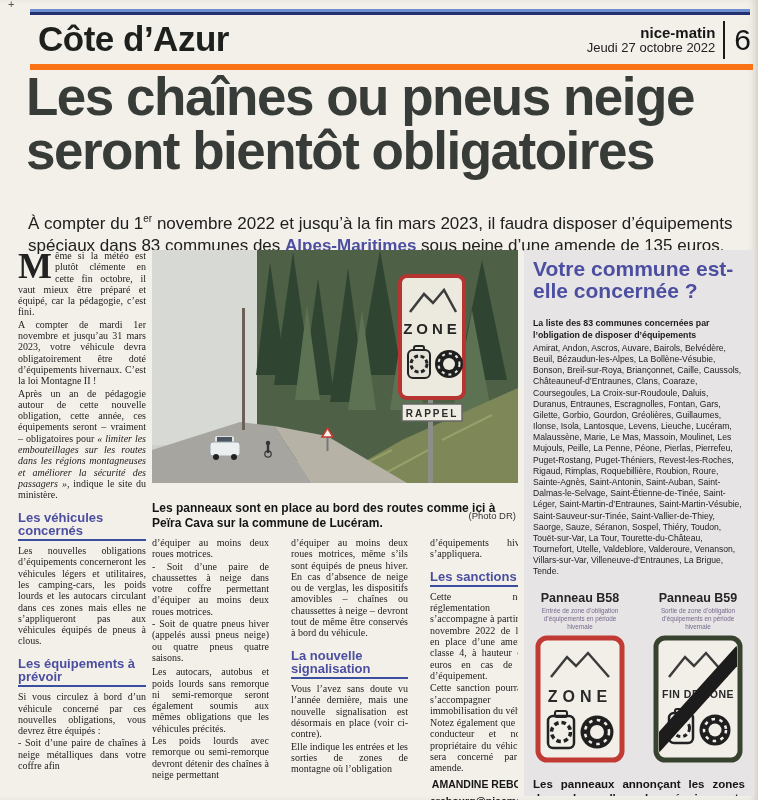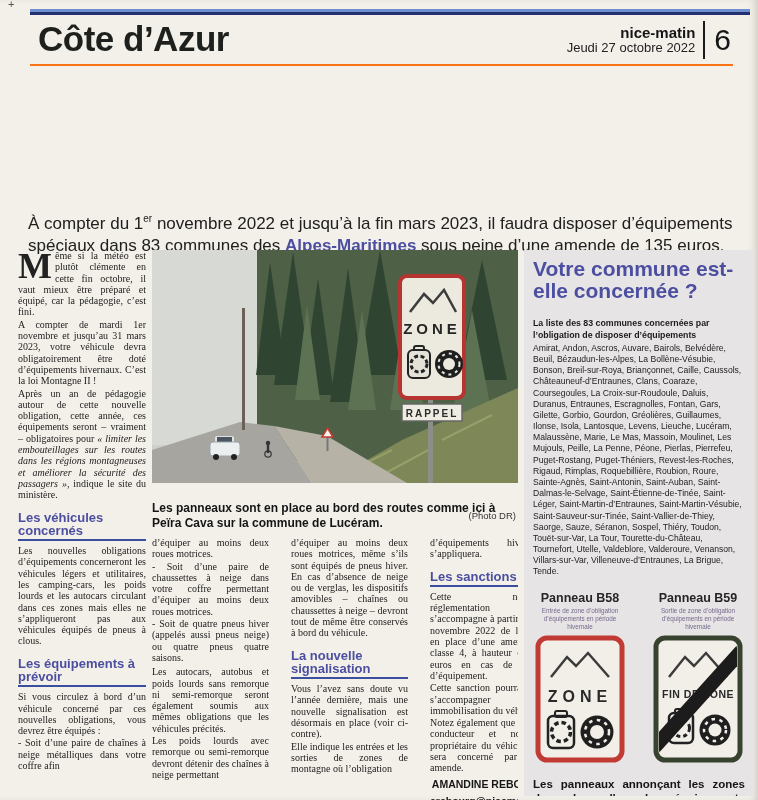--- a/index.html
+++ b/index.html
@@ -2,21 +2,21 @@
 <html><head>
 <meta charset="utf-8">
 <style>
   html,body{margin:0;padding:0;}
   body{width:758px;height:800px;background:#e9e6e0;font-family:"Liberation Sans",sans-serif;}
   .page{position:relative;width:758px;height:800px;background:#f3f0ea;overflow:hidden;
         box-shadow:inset -6px 0 8px -4px #c9c5bd;}
   .register{position:absolute;left:8px;top:-2px;font-size:11px;color:#555;}
   .topbar{position:absolute;left:30px;right:8px;top:9px;height:6px;
           background:linear-gradient(to bottom,#6c8fd0 0%,#6c8fd0 42%,#25316f 42%,#25316f 100%);}
-  .masthead{position:absolute;left:30px;right:25px;top:17px;height:47px;border-bottom:2px solid #f97316;}
+  .masthead{position:absolute;left:30px;right:5px;top:17px;height:47px;border-bottom:6px solid #f97316;}
   .section-title{position:absolute;left:8px;top:2px;font-size:35px;font-weight:bold;color:#1d201d;letter-spacing:-0.5px;}
   .mast-right{position:absolute;right:0;top:4px;display:flex;align-items:center;}
   .brand-block{text-align:right;line-height:1.1;}
   .brand{font-size:15px;font-weight:bold;color:#161616;}
   .date{font-size:13px;color:#222;}
   .mast-divider{width:2px;height:38px;background:#1a1a1a;margin:0 9px 0 8px;}
   .page-number{font-size:30px;color:#151515;padding-right:2px;}
   .headline{position:absolute;left:26px;top:70px;width:716px;font-size:53px;font-weight:bold;
             color:#383c38;letter-spacing:-1.5px;line-height:1.02;}
   .standfirst{position:absolute;left:12px;top:196px;width:706px;margin:16px;font-size:17px;color:#20201f;line-height:1.3;}
@@ -63,20 +63,24 @@
     <div class="mast-right">
       <div class="brand-block">
         <div class="brand">nice-matin</div>
         <div class="date">Jeudi 27 octobre 2022</div>
       </div>
       <div class="mast-divider"></div>
       <div class="page-number">6</div>
     </div>
   </div>
 
+  <div class="headline">
+    <div>Les chaînes ou pneus neige</div>
+    <div>seront bientôt obligatoires</div>
+  </div>
 
   <p class="standfirst"><span>À compter du 1</span><sup>er</sup><span> novembre 2022 et jusqu’à la fin mars 2023, il faudra disposer d’équipements spéciaux dans 83 communes des </span><span class="hl">Alpes-Maritimes</span><span> sous peine d’une amende de 135 euros.</span></p>
 
   <div class="content">
 
     <div class="col1">
       <p class="body-p"><span class="dropcap">M</span><span>ême si la météo est plutôt clémente en cette fin octobre, il vaut mieux être préparé et équipé, car la pédagogie, c’est fini.</span></p>
       <p class="body-p">A compter de mardi 1er novembre et jusqu’au 31 mars 2023, votre véhicule devra obligatoirement être doté d’équipements hivernaux. C’est la loi Montagne II !</p>
       <p class="body-p"><span>Après un an de pédagogie autour de cette nouvelle obligation, cette année, ces équipements seront – vraiment – obligatoires pour </span><em>« limiter les embouteillages sur les routes dans les régions montagneuses et améliorer la sécurité des passagers »</em><span>, indique le site du ministère.</span></p>
       <h3 class="sec-h">Les véhicules concernés</h3>

